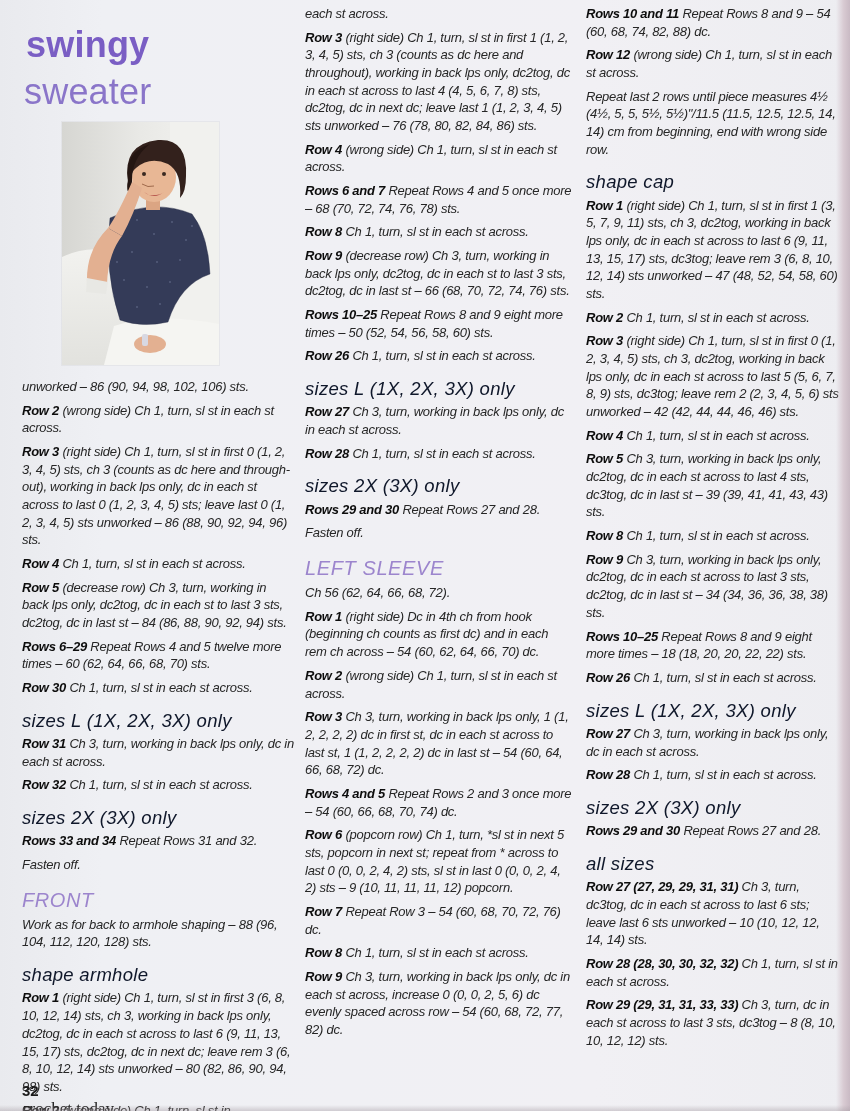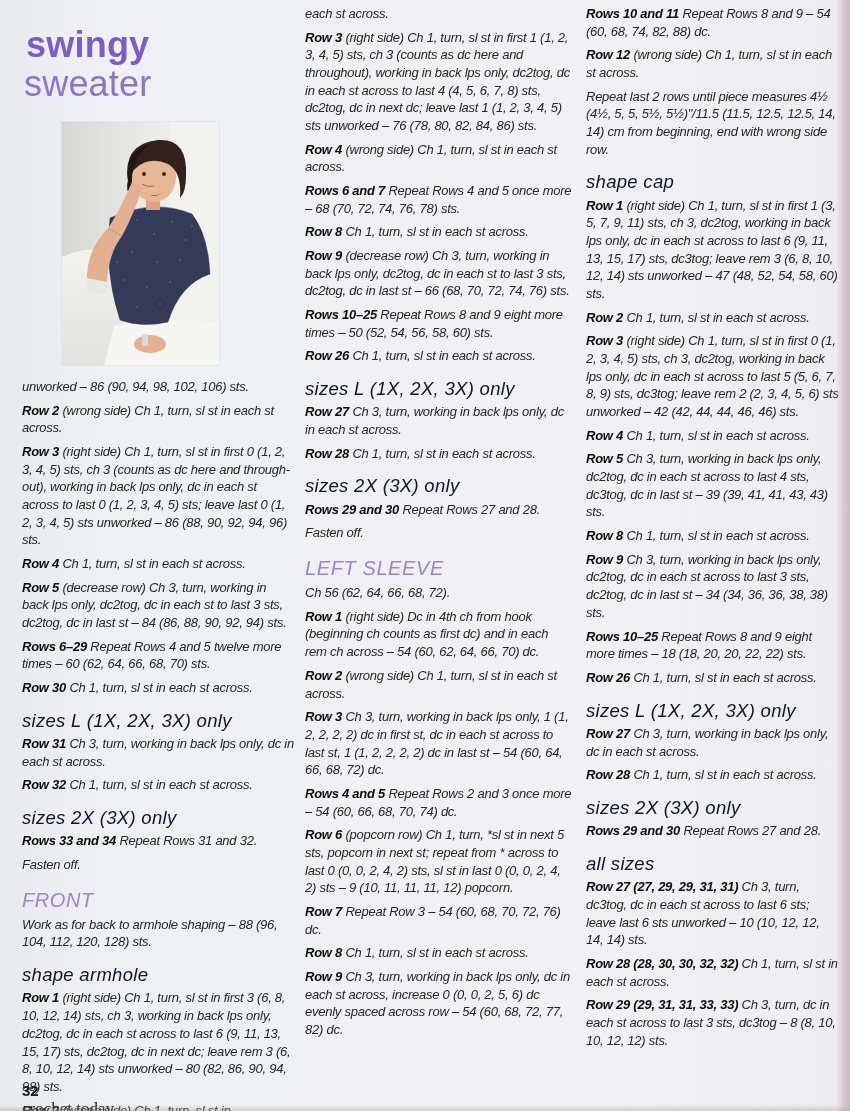--- a/index.html
+++ b/index.html
@@ -14,21 +14,21 @@
   .edge-right {
     position:absolute; top:0; right:0; width:14px; height:100%;
     background:linear-gradient(90deg, rgba(211,196,204,0) 0%, #d8cad2 55%, #c9bac4 100%);
   }
   .edge-bottom {
     position:absolute; left:0; bottom:0; width:100%; height:6px;
     background:linear-gradient(180deg, rgba(190,182,188,0) 0%, rgba(167,158,165,.45) 100%);
   }
   .title-block { position:absolute; left:24px; top:26px; line-height:1.08; letter-spacing:.2px;text-align:center; }
   .title-line1 { font-size:36px; font-weight:700; color:#7a5ec4; }
-  .title-line2 { font-size:36px; font-weight:400; color:#8a75c9; }
+  .title-line2 { font-size:36px; font-weight:400; color:#8a75c9;margin-top:8px; }
   .photo {
     position:absolute; left:62px; top:122px; width:157px; height:243px;
     box-shadow:0 0 0 1px rgba(0,0,0,.04);
   }
   .photo svg { display:block; width:100%; height:100%; }
   .col { position:absolute; font-size:13px; line-height:1.36; letter-spacing:-0.25px;font-style:italic; }
   .col-left   { left:22px;  top:378px; width:272px; }
   .col-middle { left:305px; top:5px;   width:268px; }
   .col-right  { left:586px; top:5px;   width:254px; }
   .para { margin-bottom:6px; }

